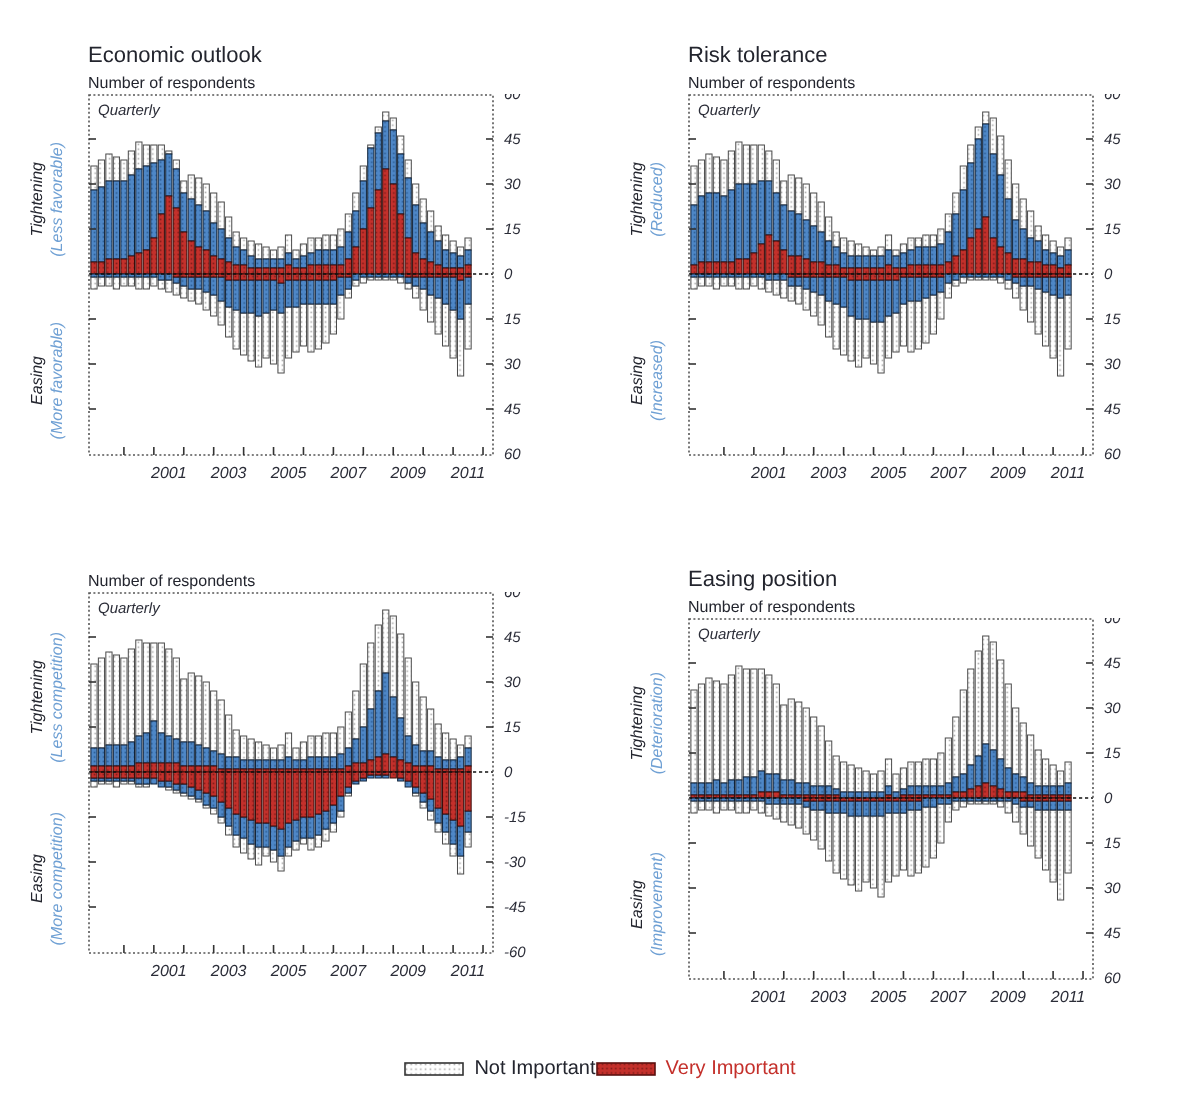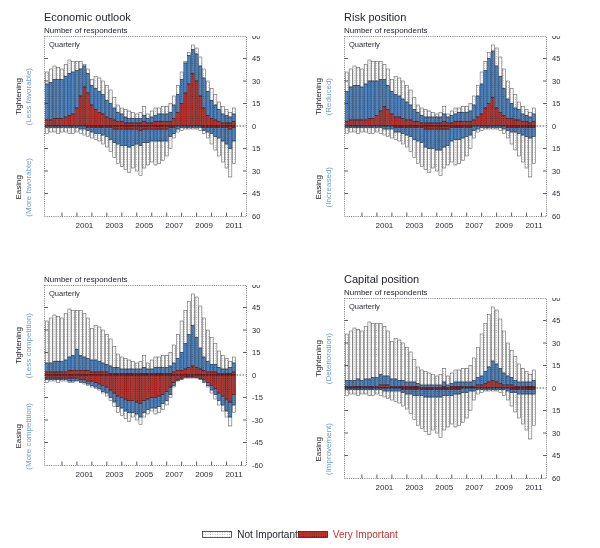--- a/index.html
+++ b/index.html
@@ -1,23 +1,23 @@
 <!DOCTYPE html>
 <html><head>
 <meta charset="utf-8">
 <style>
   html,body{margin:0;padding:0;background:#fff;}
   body{width:600px;height:548px;font-family:"Liberation Sans",sans-serif;color:#23252e;overflow:hidden;}
   .figure{width:600px;height:548px;}
   .grid{display:grid;grid-template-columns:300px 300px;}
-  .panel{height:262px;box-sizing:border-box;padding-top:11px;}
+  .panel{height:262px;box-sizing:border-box;padding-top:22px;}
   .panel-head{margin:0 8px 0 44px;}
   .title{font-size:11px;font-weight:400;color:#23252e;margin:0;line-height:13px;}
   .axis-note{font-size:8px;color:#23252e;text-align:left;margin-top:2px;height:10px;line-height:10px;}
-  .panel-body{display:flex;align-items:flex-end;}
+  .panel-body{display:flex;align-items:center;font-style:italic;}
   .vlabels{width:44px;height:180px;display:flex;flex-direction:column;box-sizing:border-box;padding-left:4px;flex:none;}
   .vgroup{flex:1;display:flex;flex-direction:row;align-items:center;justify-content:center;}
   .vmain,.vsub{writing-mode:vertical-rl;transform:rotate(180deg);font-size:8px;line-height:1.2;white-space:nowrap;}
   .vmain{color:#23252e;}
   .vsub{color:#6fa0d4;}
   svg.plot{width:232px;height:196px;flex:none;display:block;}
   .legend{display:flex;justify-content:center;align-items:center;height:20px;margin-top:0;}
   .legend-item{display:flex;align-items:center;gap:5px;font-size:10px;}
   .li-not{color:#23252e;}
   .li-some{color:#4e87c7;}
@@ -402,21 +402,21 @@
             </g>
             <g>
               <text x="5" y="10.5" font-size="7.5" fill="#2b2d38" font-family="Liberation Sans, sans-serif">Quarterly</text>
             </g>
           </svg>
       </div>
     </section>
 
     <section class="panel">
       <div class="panel-head">
-        <h2 class="title">Risk position</h2>
+        <h2 class="title">Risk tolerance</h2>
         <div class="axis-note">Number of respondents</div>
       </div>
       <div class="panel-body">
         <div class="vlabels">
           <div class="vgroup">
             <span class="vmain">Tightening</span>
             <span class="vsub">(Reduced)</span>
           </div>
           <div class="vgroup">
             <span class="vmain">Easing</span>
@@ -1124,21 +1124,21 @@
             </g>
             <g>
               <text x="5" y="10.5" font-size="7.5" fill="#2b2d38" font-family="Liberation Sans, sans-serif">Quarterly</text>
             </g>
           </svg>
       </div>
     </section>
 
     <section class="panel">
       <div class="panel-head">
-        <h2 class="title">Capital position</h2>
+        <h2 class="title">Easing position</h2>
         <div class="axis-note">Number of respondents</div>
       </div>
       <div class="panel-body">
         <div class="vlabels">
           <div class="vgroup">
             <span class="vmain">Tightening</span>
             <span class="vsub">(Deterioration)</span>
           </div>
           <div class="vgroup">
             <span class="vmain">Easing</span>

